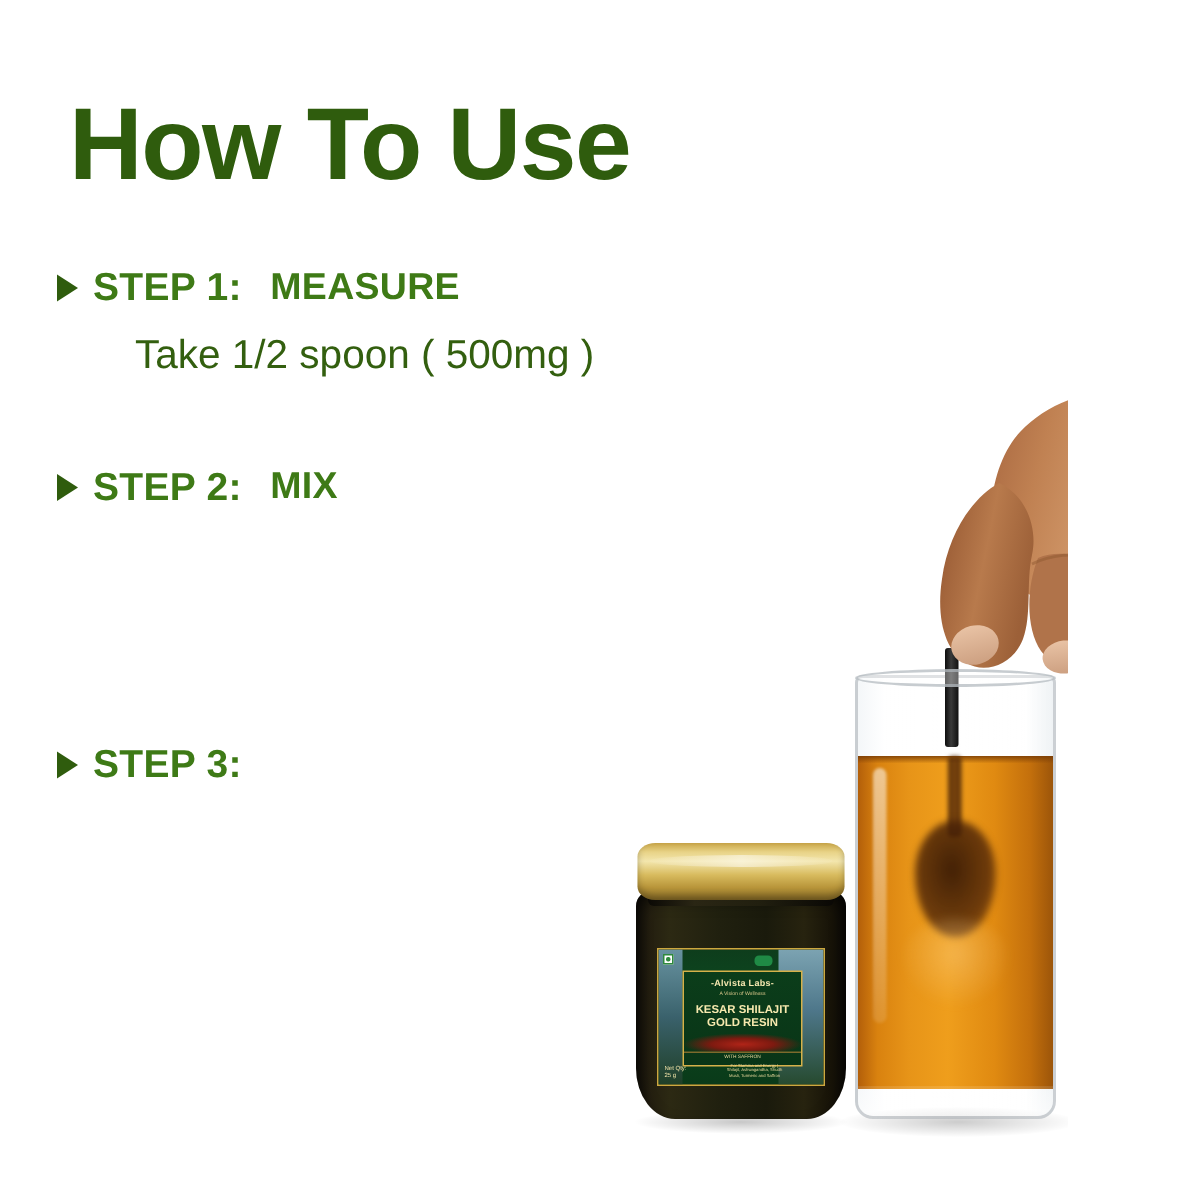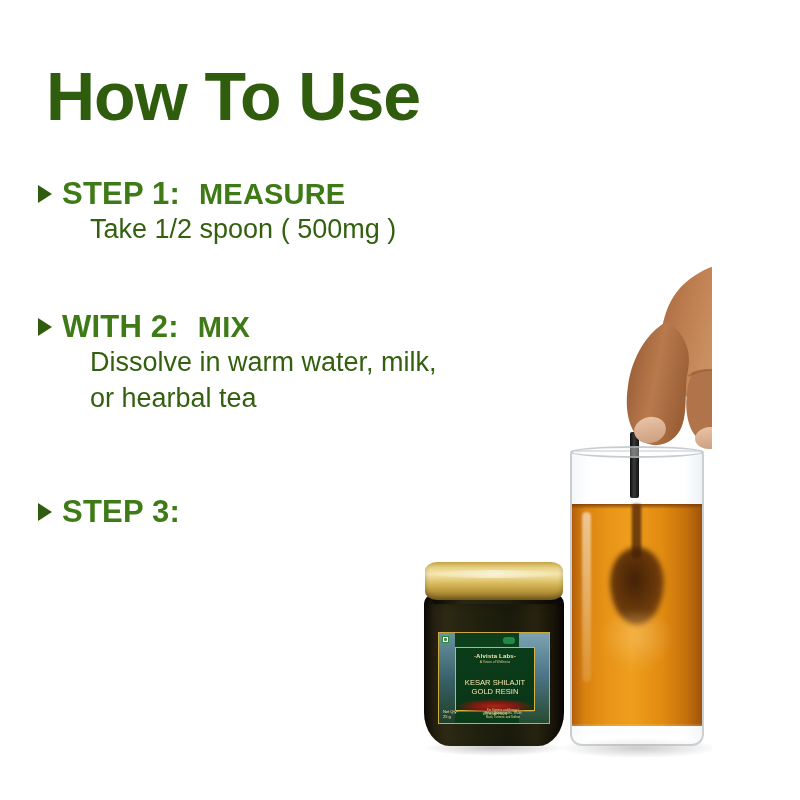--- a/index.html
+++ b/index.html
@@ -39,33 +39,34 @@
   }
   .bullet {
     width: 0;
     height: 0;
     border-top: 9px solid transparent;
     border-bottom: 9px solid transparent;
     border-left: 14px solid #2f5c0d;
     flex: 0 0 auto;
   }
   .step-label {
-    font-size: 31px;
+    font-size: 26px;
     font-weight: 700;
     color: #3e7a16;
     letter-spacing: 0.2px;
   }
   .step-title {
-    font-size: 29px;
+    font-size: 25px;
     font-weight: 700;
     color: #3e7a16;
     letter-spacing: 0.2px;
     margin-left: 9px;
   }
   .step-body {
+    margin-top: 12px;
     margin-left: 52px;
     font-size: 27px;
     color: #335f0f;
     line-height: 1.33;
     white-space: pre-line;
   }
 
   
   #jar {
     position: absolute;
@@ -174,24 +175,24 @@
     white-space: nowrap;
   }
   .brand-sub {
     font-size: 3.4px;
     color: #d8c68a;
     margin-top: 1px;
     white-space: nowrap;
   }
   .prod-name {
     font-size: 7.6px;
-    font-weight: 400;
+    font-weight: 700;
     color: #f7e9ae;
     line-height: 1.15;
-    margin-top: 15px;
+    margin-top: 5px;
     white-space: nowrap;
   }
   .saffron {
     margin-top: 3px;
     height: 12px;
     background: radial-gradient(ellipse at 50% 60%, #b02418 0%, #7d1a10 38%, rgba(10,45,20,0) 72%);
   }
   .with-saffron {
     font-size: 3.2px;
     color: #e7d79a;
@@ -391,25 +392,23 @@
       <span class="bullet"></span>
       <span class="step-label">STEP 1:</span>
       <span class="step-title">MEASURE</span>
     </div>
     <div class="step-body">Take 1/2 spoon ( 500mg )</div>
   </div>
 
   <div class="step-block" style="top:309px;">
     <div class="step-head">
       <span class="bullet"></span>
-      <span class="step-label">WITH 2:</span>
+      <span class="step-label">STEP 2:</span>
       <span class="step-title">MIX</span>
     </div>
-    <div class="step-body">Dissolve in warm water, milk,
-or hearbal tea</div>
   </div>
 
   <div class="step-block" style="top:494px;">
     <div class="step-head">
       <span class="bullet"></span>
       <span class="step-label">STEP 3:</span>
     </div>
   </div>
 
   <div id="glass">

